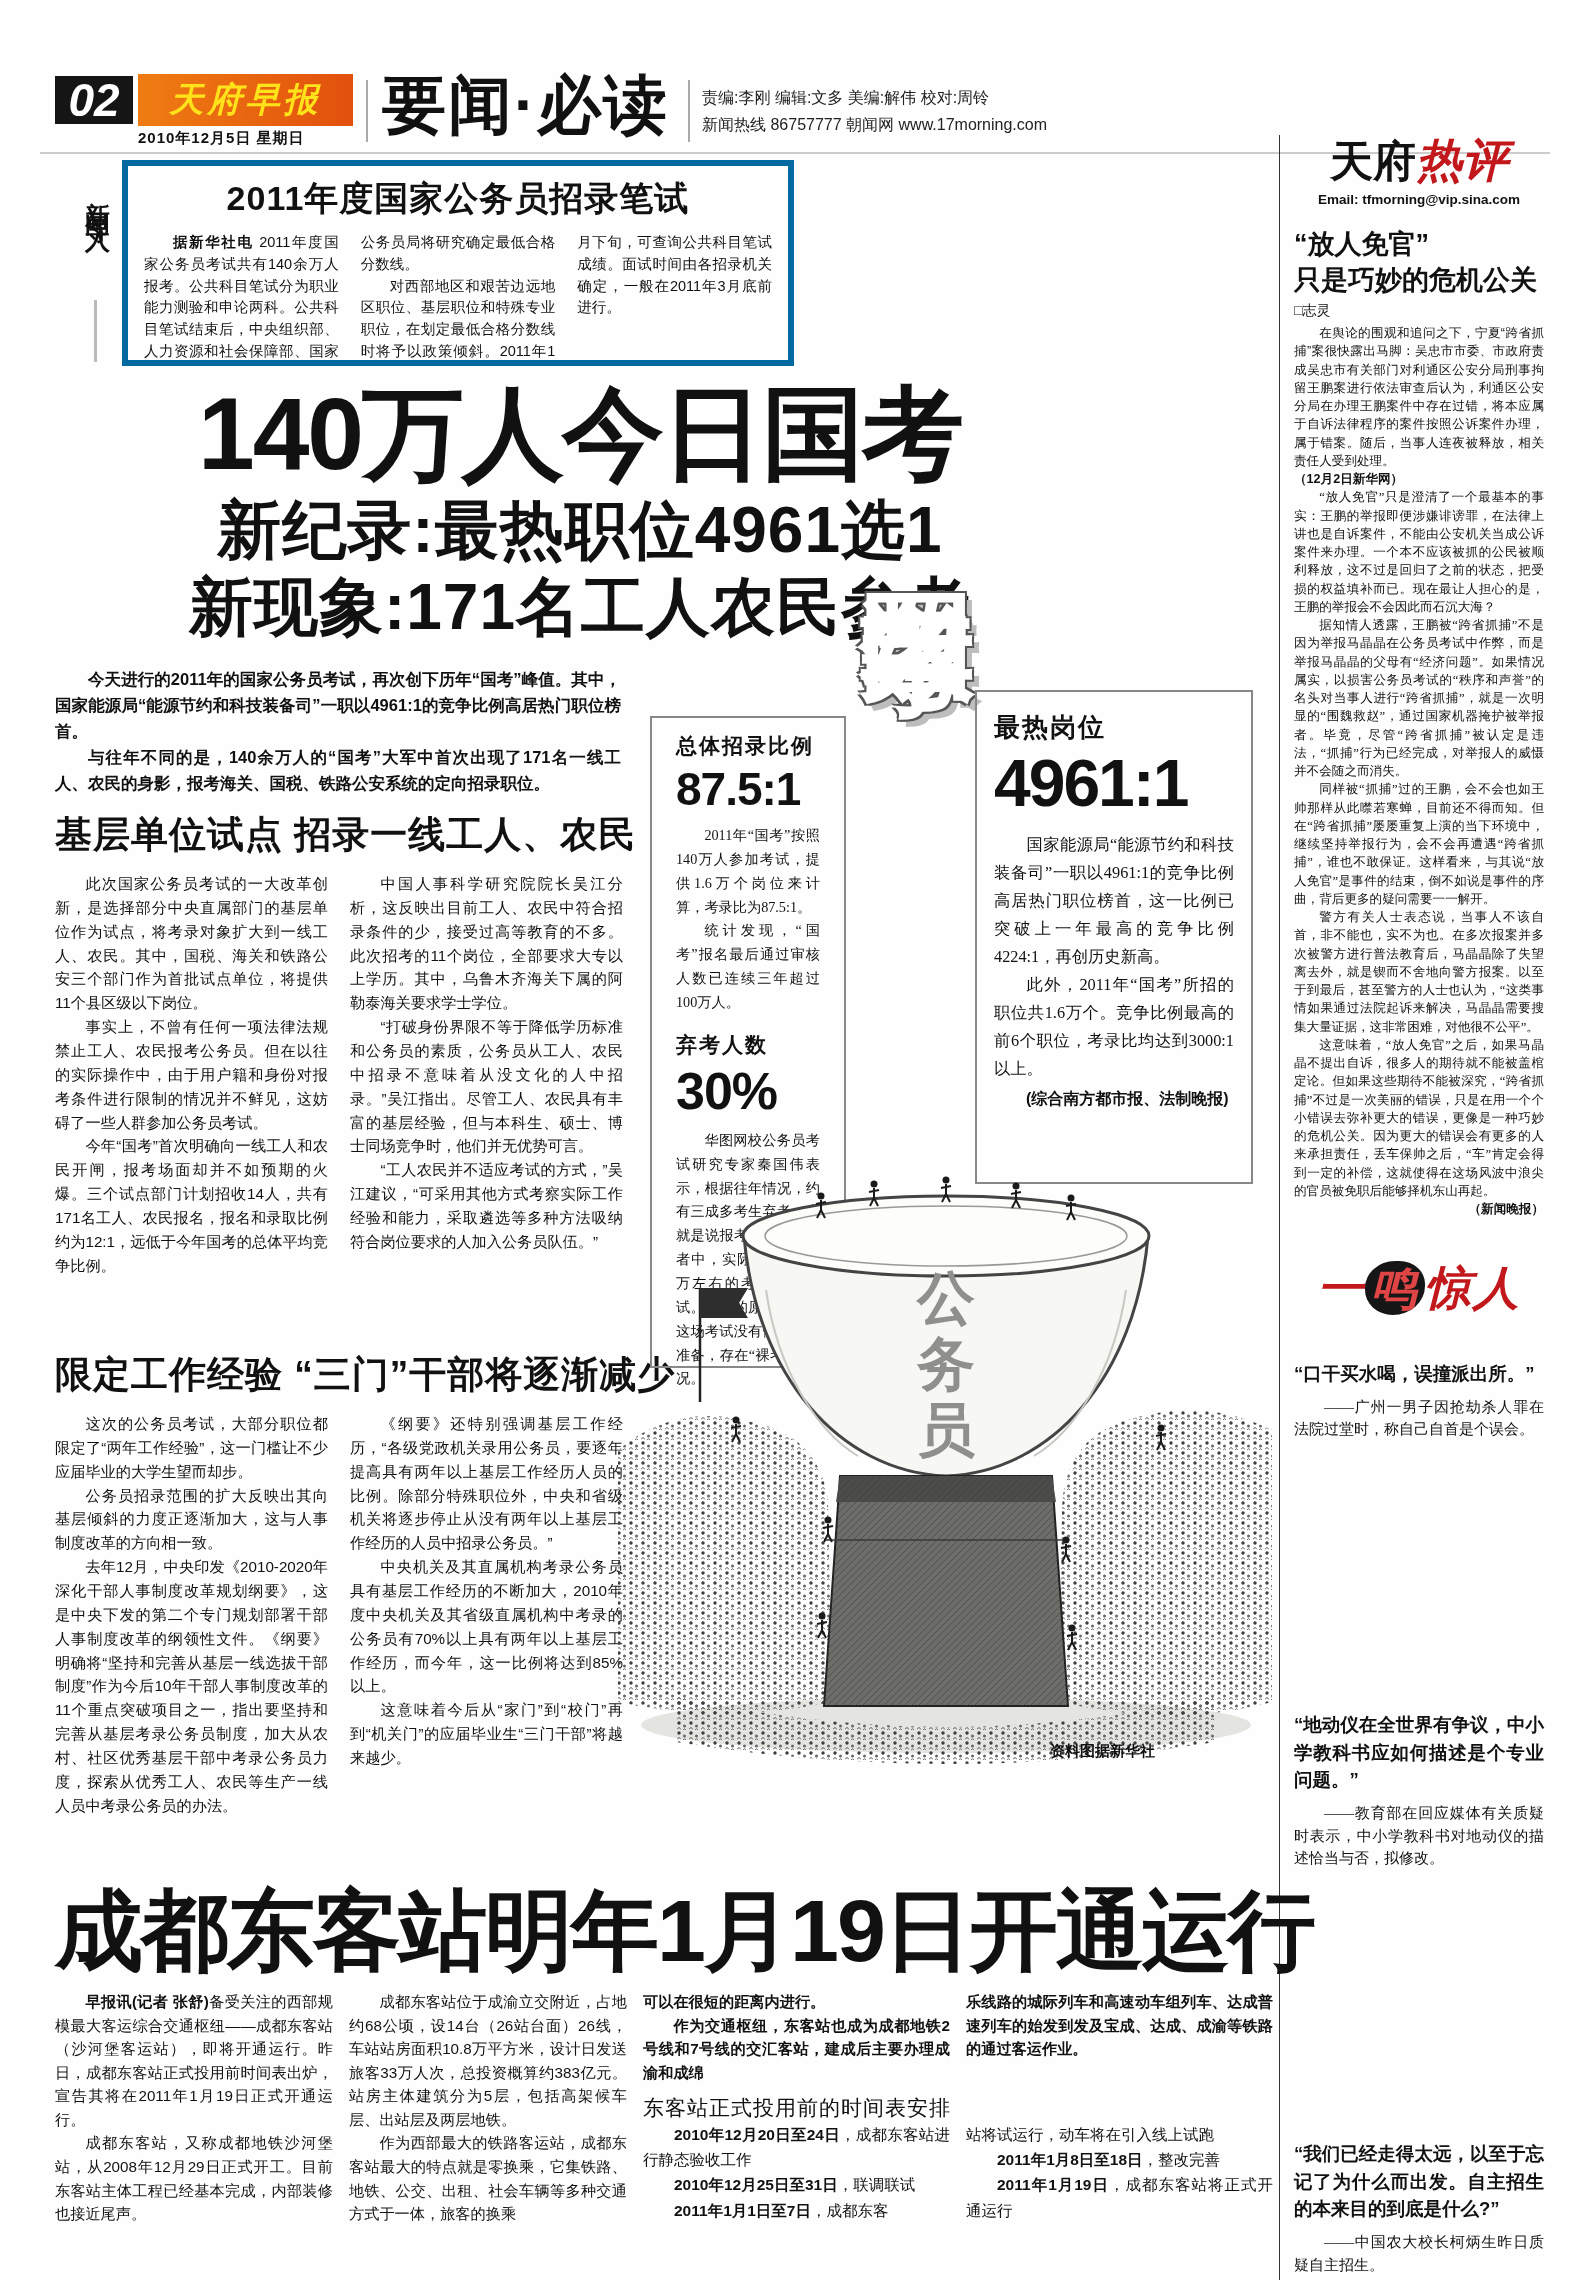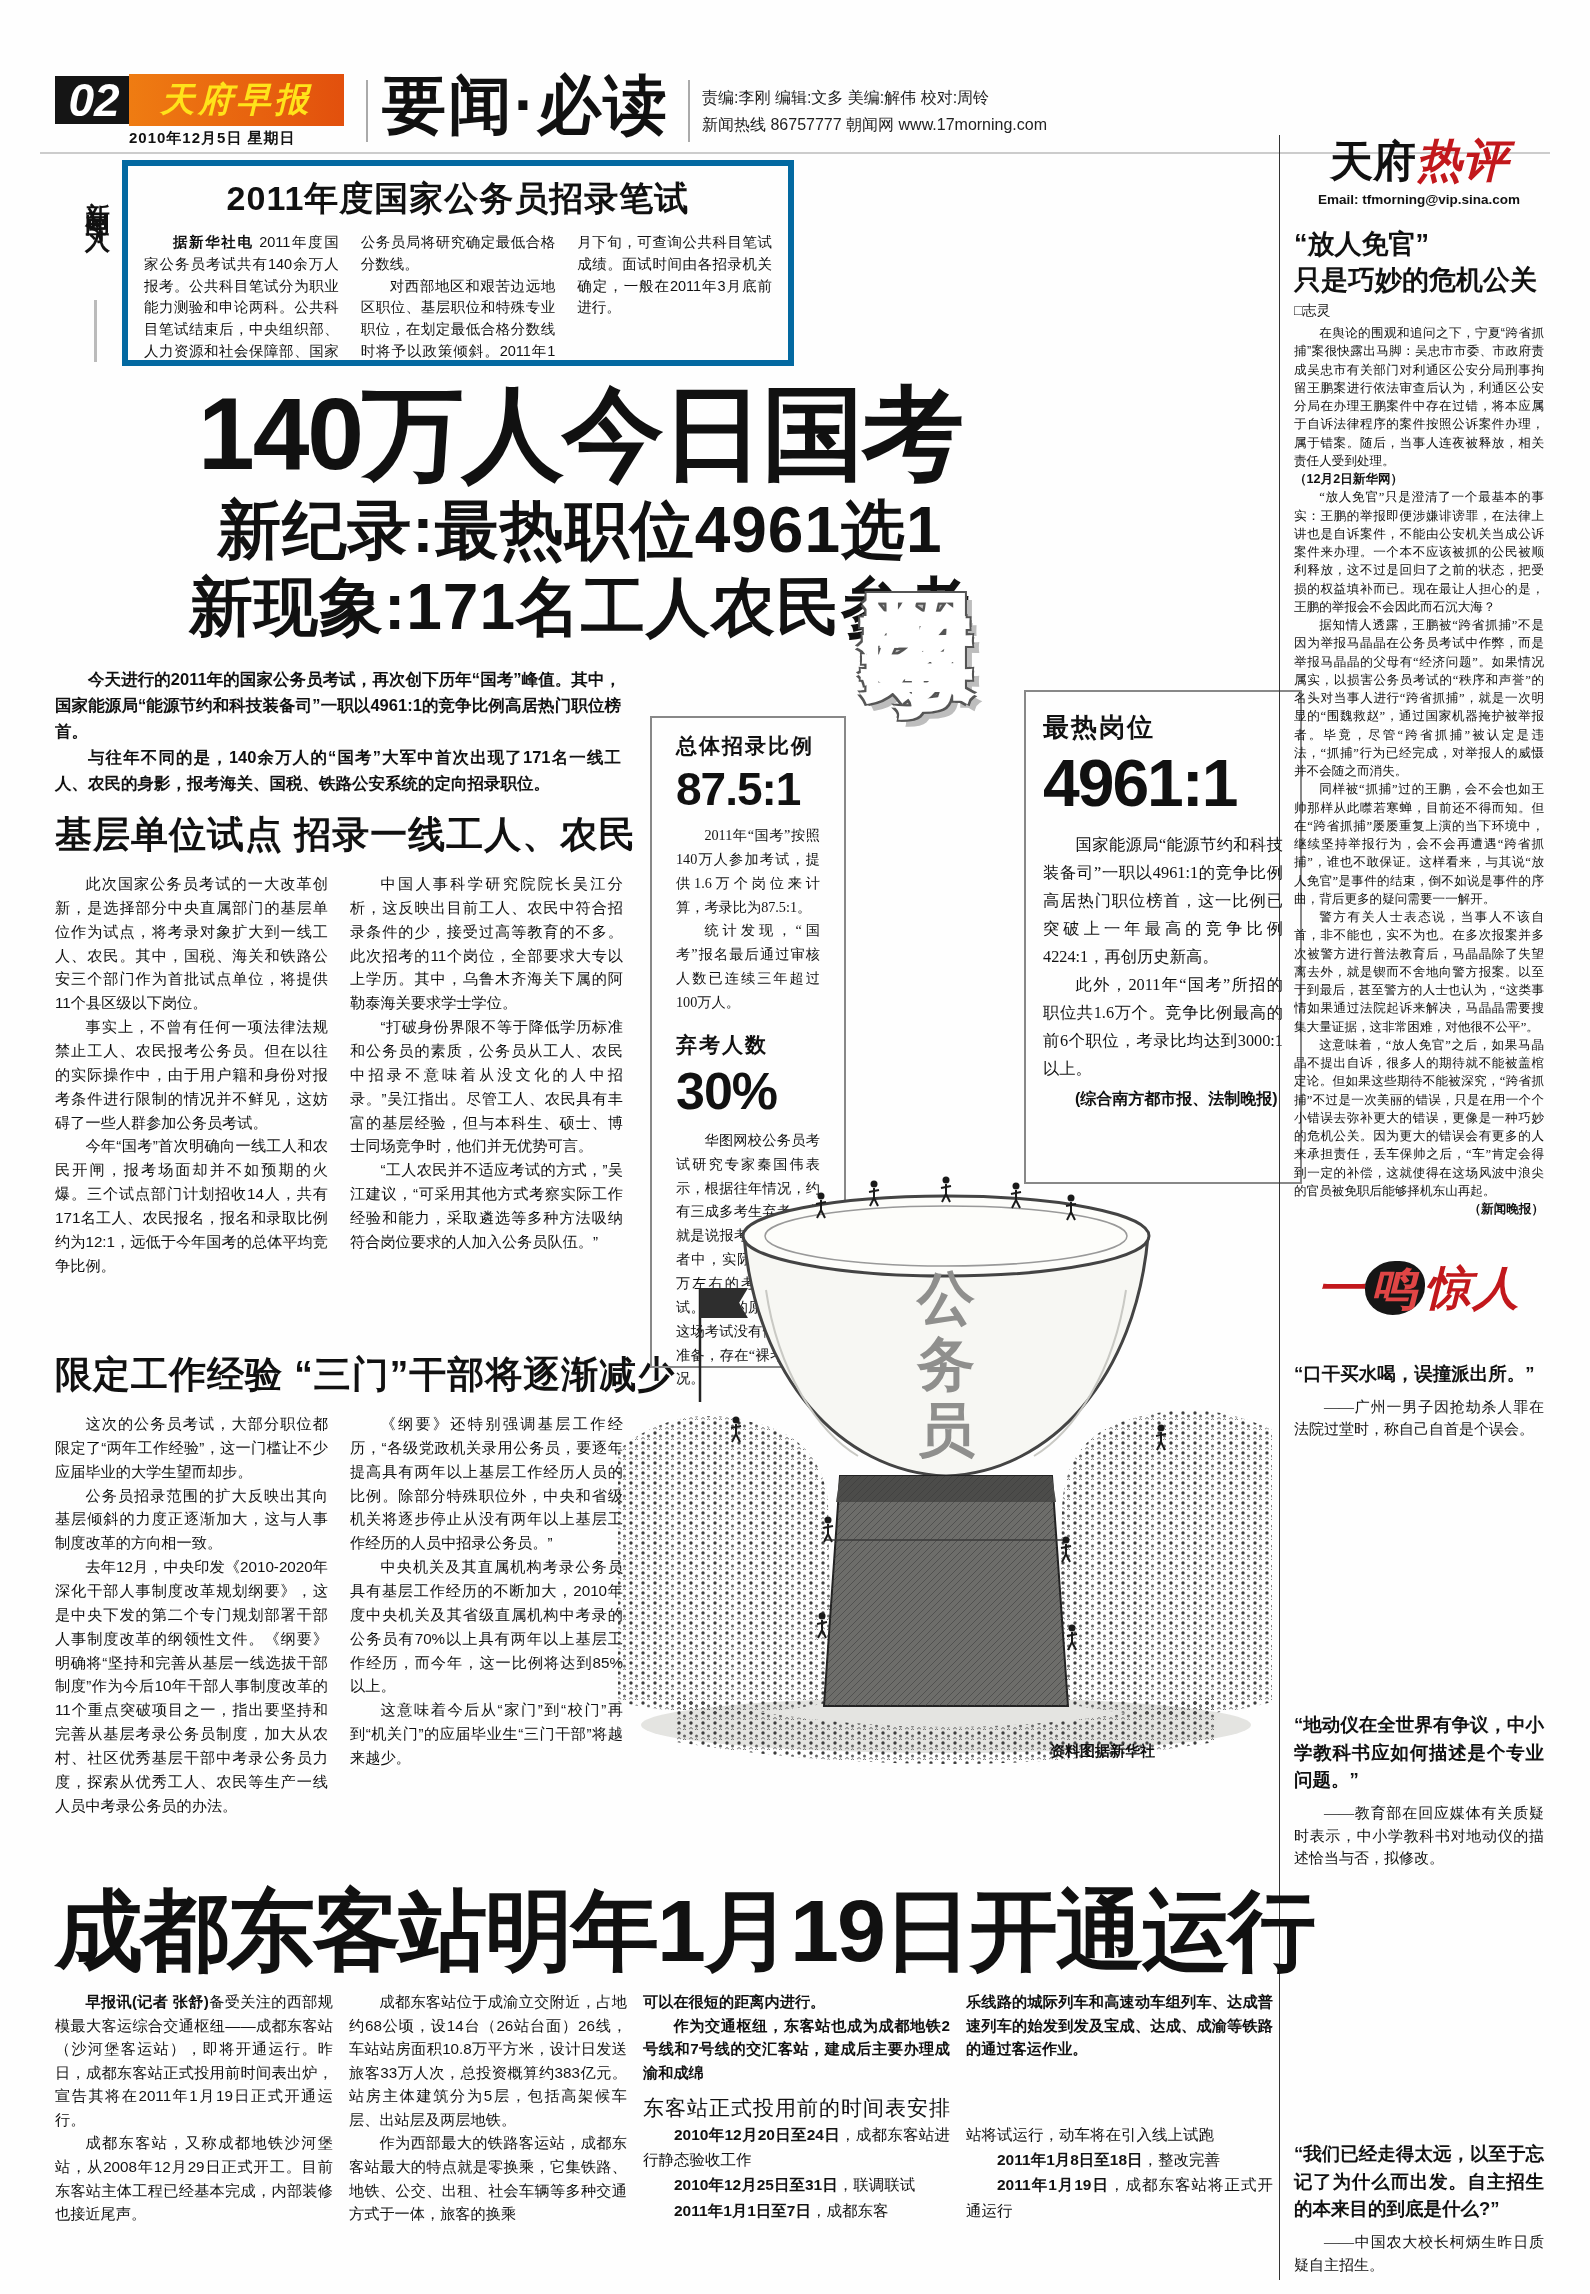--- a/index.html
+++ b/index.html
@@ -5,21 +5,21 @@
   html,body{margin:0;padding:0;background:#888;}
   .page{position:relative;width:1590px;height:2294px;background:#fefefe;margin:0 auto;
         font-family:"Liberation Sans","DejaVu Sans",sans-serif;color:#111;overflow:hidden;}
   .abs{position:absolute;}
   .serif{font-family:"Liberation Serif","DejaVu Serif",serif;}
   .jt{text-align:justify;text-justify:inter-ideograph;}
   p.ind{text-indent:2em;margin:0;}
   
   .pagenum{left:55px;top:76px;width:78px;height:48px;background:#151515;color:#fff;
            font-size:46px;font-weight:900;font-style:italic;display:flex;align-items:center;justify-content:center;}
-  .masthead-wrap{left:129px;top:74px;width:215px;}
+  .masthead-wrap{left:138px;top:74px;width:215px;}
   .masthead{background:linear-gradient(90deg,#ef7c12,#e2500d);color:#ffe31a;font-size:34px;font-weight:900;
             letter-spacing:4px;text-align:center;padding:3px 0;font-style:italic;}
   .mastdate{font-size:15px;font-weight:700;margin-top:3px;letter-spacing:1px;}
   .hvline{width:2px;background:#aaa;}
   .secname{left:382px;top:62px;font-size:64px;font-weight:900;letter-spacing:2px;}
   .editors{left:702px;top:84px;font-size:16px;line-height:1.7;color:#222;}
   .header-rule{left:40px;top:152px;width:1510px;height:2px;background:#ccc;}
   
   .intro-label{left:82px;top:182px;writing-mode:vertical-rl;font-size:25px;font-weight:900;letter-spacing:8px;}
   .intro-tick{left:94px;top:300px;width:3px;height:62px;background:#bbb;}
@@ -34,21 +34,21 @@
   .lead{left:55px;top:666px;width:566px;font-size:16.5px;font-weight:700;line-height:1.58;}
   .sechead{font-size:37px;font-weight:900;letter-spacing:1px;white-space:nowrap;}
   .sec1head{left:55px;top:810px;}
   .sec2head{left:55px;top:1350px;}
   .secbody{width:568px;column-count:2;column-gap:22px;font-size:15.2px;line-height:1.57;}
   .sec1body{left:55px;top:872px;height:462px;overflow:hidden;}
   .sec2body{left:55px;top:1412px;height:448px;overflow:hidden;}
   
   .statbox{border:2px solid #888;box-sizing:border-box;}
   .box1{left:650px;top:716px;width:196px;height:652px;padding:14px 24px;}
-  .box2{left:1024px;top:690px;width:278px;height:494px;padding:18px 17px;}
+  .box2{left:975px;top:690px;width:278px;height:494px;padding:18px 17px;}
   .statlabel{font-weight:900;letter-spacing:2px;}
   .box1 .statlabel{font-size:21px;}
   .box1 .statvalue{font-size:46px;font-weight:900;letter-spacing:-1px;margin:2px 0 8px 0;}
   .box1 .stattext{font-size:14.2px;line-height:1.68;}
   .box2 .statlabel{font-size:26px;}
   .box2 .statvalue{font-size:66px;font-weight:900;letter-spacing:-2px;margin:0 0 10px 0;}
   .box2 .stattext{font-size:16.3px;line-height:1.72;}
   .statsource{font-weight:700;font-size:16px;margin-top:6px;text-indent:2em;}
   .gkz{left:850px;top:502px;width:136px;text-align:center;font-size:116px;line-height:1.07;font-weight:900;
        color:#fff;text-shadow:-2px -2px 0 #555,2px -2px 0 #555,-2px 2px 0 #555,2px 2px 0 #555,7px 7px 0 #bdbdbd;}

